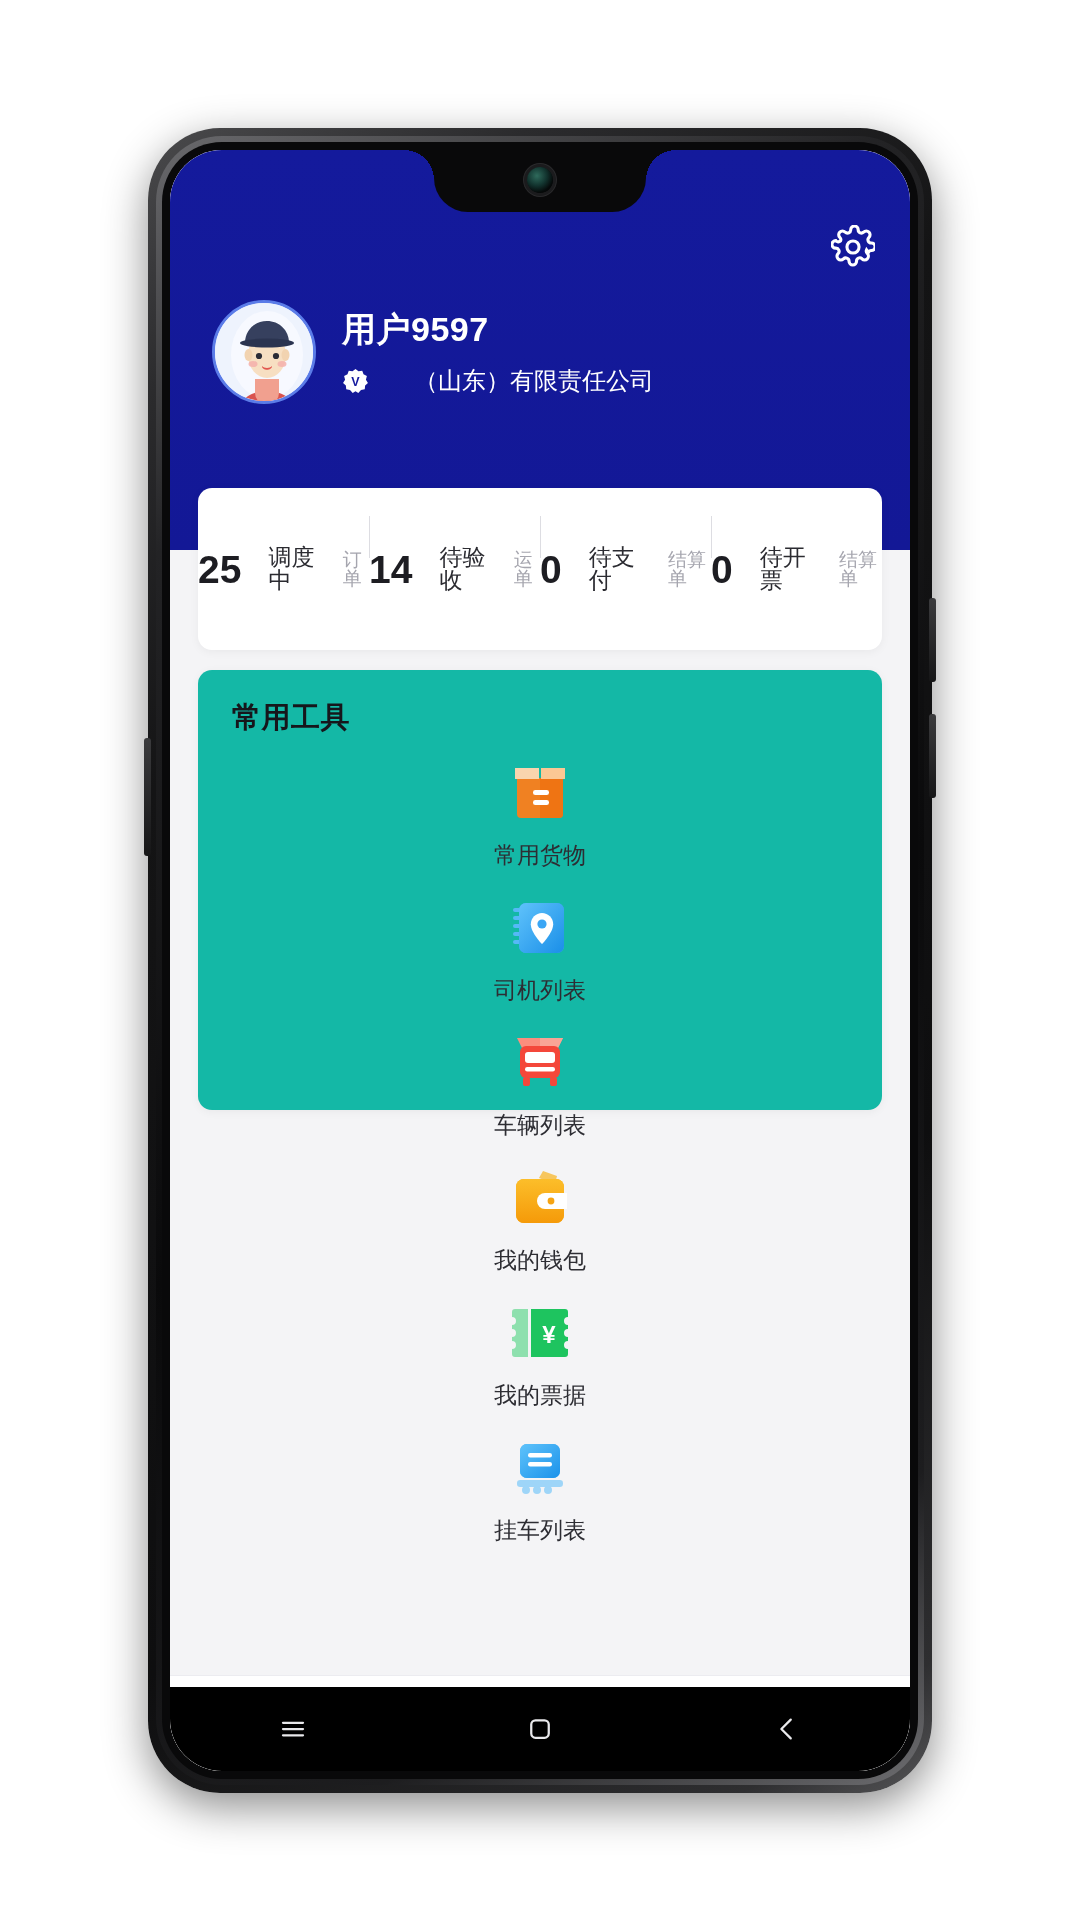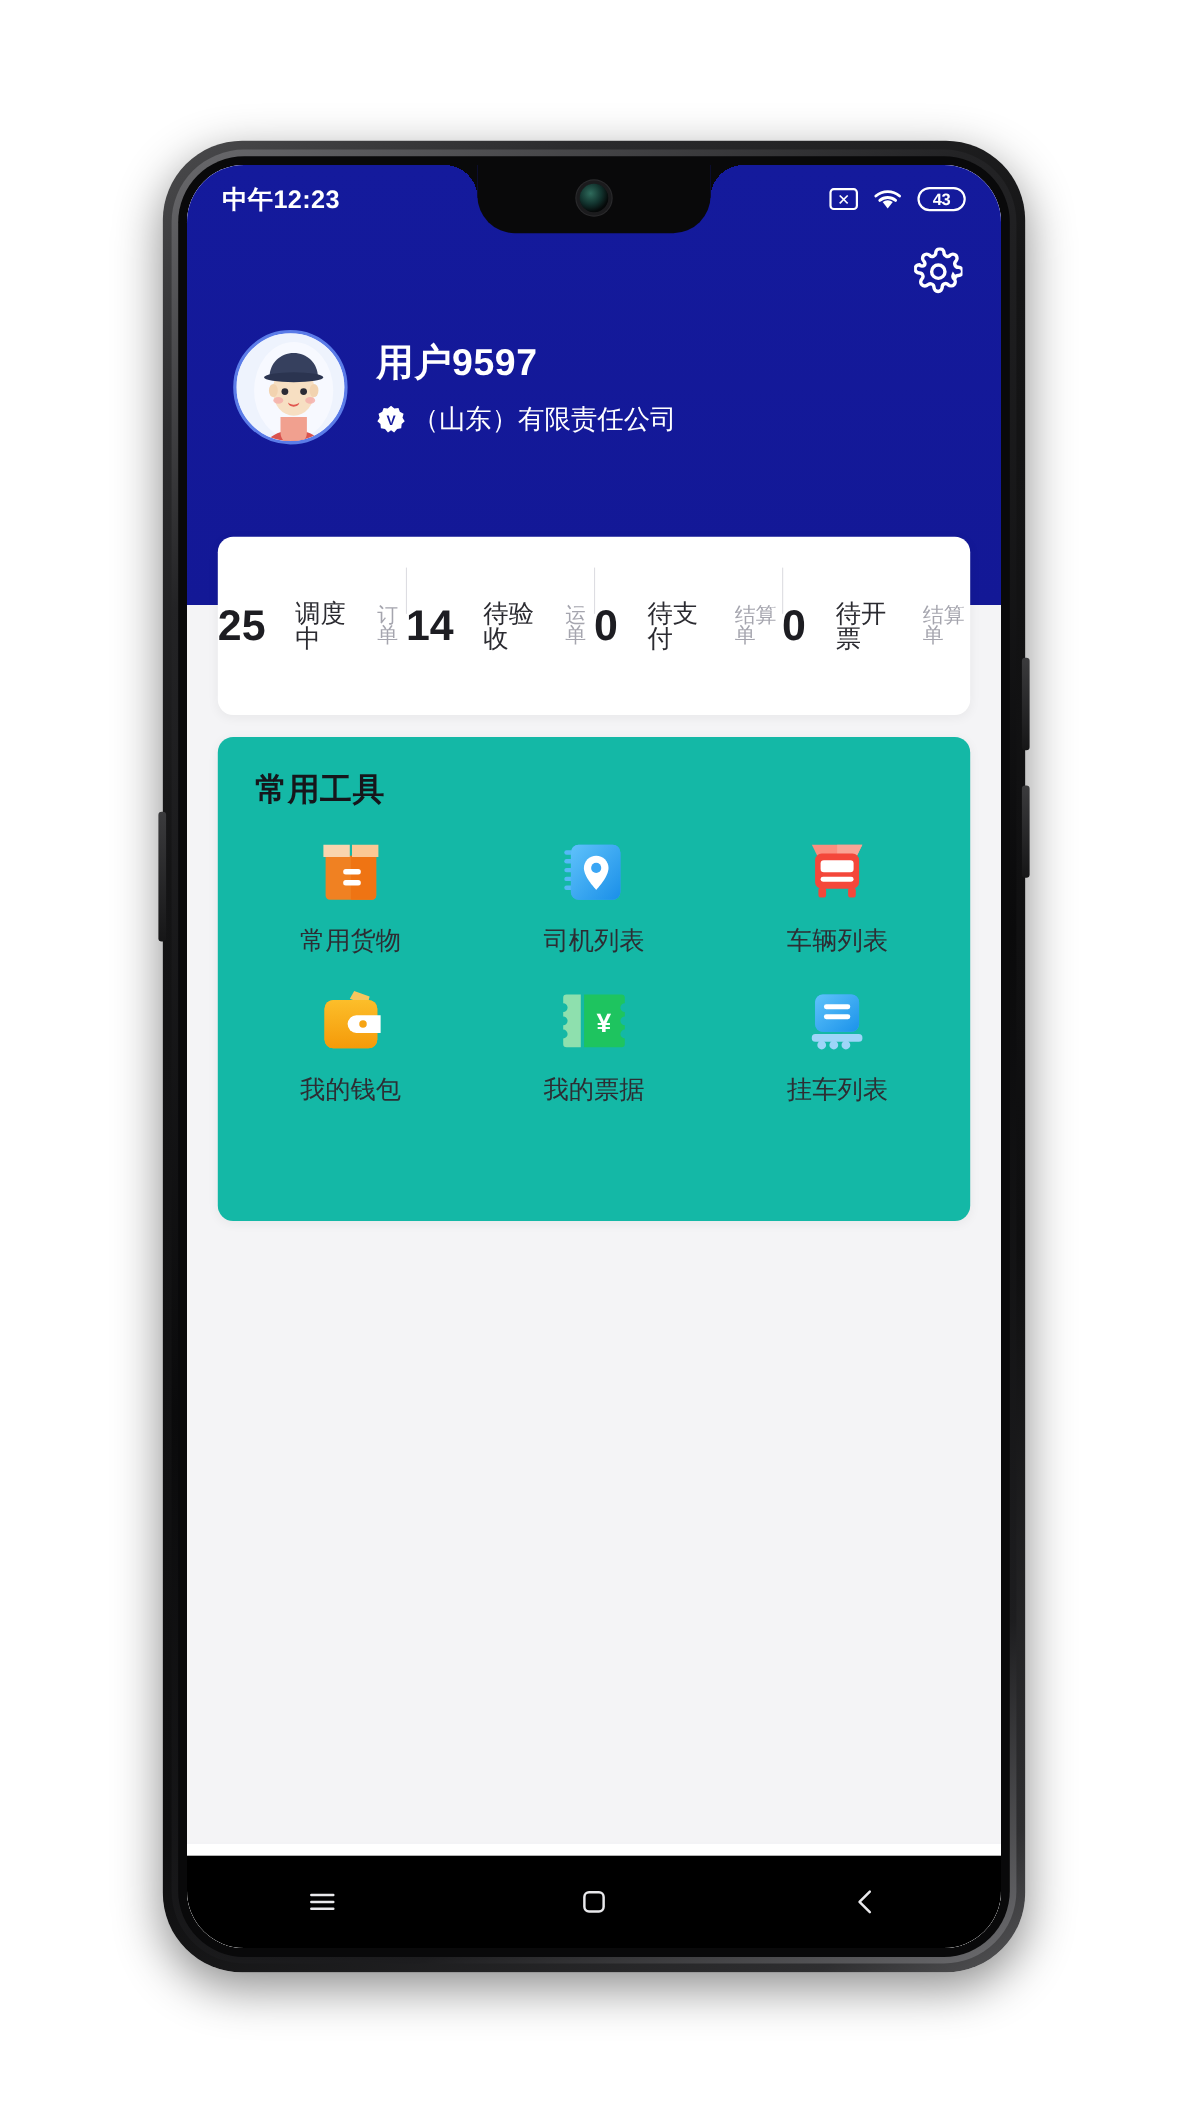--- a/index.html
+++ b/index.html
@@ -126,21 +126,21 @@
     width: 104px; height: 104px; border-radius: 50%;
     background: #eaf0fd;
     border: 3px solid #5b7ce8;
     overflow: hidden; position: relative; flex: none;
   }
   #avatar svg { position: absolute; left: 0; top: 0; width: 104px; height: 104px; }
   #profile-text { display: flex; flex-direction: column; gap: 12px; }
   #user-name { color: #fff; font-size: 34px; font-weight: bold; letter-spacing: .5px; }
   #company-row { display: flex; align-items: center; gap: 6px; }
   #verified-badge { width: 27px; height: 27px; flex: none; }
-  #company-name { color: #ffffff; font-size: 24px; }
+  #company-name { color: #ffffff; font-size: 24px; margin-left: 39px; }
 
   
   #stats-card {
     position: absolute; left: 28px; top: 338px;
     width: 684px; height: 162px;
     background: #fff; border-radius: 14px;
     display: flex; align-items: stretch;
     box-shadow: 0 2px 10px rgba(0,0,0,0.05);
   }
   .stat-cell {
@@ -161,21 +161,21 @@
     width: 684px; height: 440px;
     background: #14b8a6; border-radius: 14px;
     padding: 28px 10px 20px 10px;
     box-shadow: 0 2px 10px rgba(0,0,0,0.05);
   }
   #tools-title {
     font-size: 29px; font-weight: bold; color: #16161b;
     margin: 0 0 6px 24px; letter-spacing: .5px;
   }
   #tools-grid {
-    display: grid; grid-template-columns: repeat(3,1fr);
+    display: grid; grid-template-columns: repeat(1,1fr);
     row-gap: 6px; margin-top: 18px;
   }
   .tool-item {
     display: flex; flex-direction: column; align-items: center; gap: 16px;
     padding: 6px 0 14px 0;
   }
   .tool-icon { width: 62px; height: 62px; display: block; }
   .tool-label { font-size: 23px; color: #2d2d33; }
 
   
@@ -215,36 +215,20 @@
   <div class="side-btn" id="btn-power"></div>
   <div class="side-btn" id="btn-power2"></div>
 
   <div id="screen">
 
     <div id="app">
       <div id="header-blue"></div>
 
       <div id="content-scroll">
 
-        <div id="status-bar">
-          <div id="status-time">中午12:23</div>
-          <div id="status-icons">
-            <div class="sim-x">
-              <span>✕</span>
-            </div>
-            <svg width="28" height="22" viewBox="0 0 28 22">
-              <path d="M14 19.5 L9.4 13.6 a7.3 7.3 0 0 1 9.2 0 Z" fill="#fff"></path>
-              <path d="M3.2 8.2 a16.4 16.4 0 0 1 21.6 0" stroke="#fff" stroke-width="2.6" fill="none" stroke-linecap="round"></path>
-              <path d="M6.8 12.2 a11.2 11.2 0 0 1 14.4 0" stroke="#fff" stroke-width="2.6" fill="none" stroke-linecap="round"></path>
-            </svg>
-            <div class="battery">
-              <span>43</span>
-            </div>
-          </div>
-        </div>
 
         <div id="gear-btn">
           <svg viewBox="0 0 24 24" fill="none" stroke="#ffffff" stroke-width="1.7">
             <circle cx="12" cy="12" r="3.3"></circle>
             <path d="M19.4 13.6a1.7 1.7 0 0 0 .34 1.87l.06.06a2.05 2.05 0 1 1-2.9 2.9l-.06-.06a1.7 1.7 0 0 0-1.87-.34 1.7 1.7 0 0 0-1.03 1.56v.17a2.05 2.05 0 1 1-4.1 0v-.09A1.7 1.7 0 0 0 8.7 18.1a1.7 1.7 0 0 0-1.87.34l-.06.06a2.05 2.05 0 1 1-2.9-2.9l.06-.06a1.7 1.7 0 0 0 .34-1.87 1.7 1.7 0 0 0-1.56-1.03h-.17a2.05 2.05 0 1 1 0-4.1h.09A1.7 1.7 0 0 0 5.2 8.7a1.7 1.7 0 0 0-.34-1.87l-.06-.06a2.05 2.05 0 1 1 2.9-2.9l.06.06a1.7 1.7 0 0 0 1.87.34h.08A1.7 1.7 0 0 0 10.74 2.8v-.17a2.05 2.05 0 1 1 4.1 0v.09a1.7 1.7 0 0 0 1.03 1.56 1.7 1.7 0 0 0 1.87-.34l.06-.06a2.05 2.05 0 1 1 2.9 2.9l-.06.06a1.7 1.7 0 0 0-.34 1.87v.08a1.7 1.7 0 0 0 1.56 1.03h.17a2.05 2.05 0 1 1 0 4.1h-.09a1.7 1.7 0 0 0-1.56 1.03z"></path>
           </svg>
         </div>
 
         <div id="profile">
           <div id="avatar">

